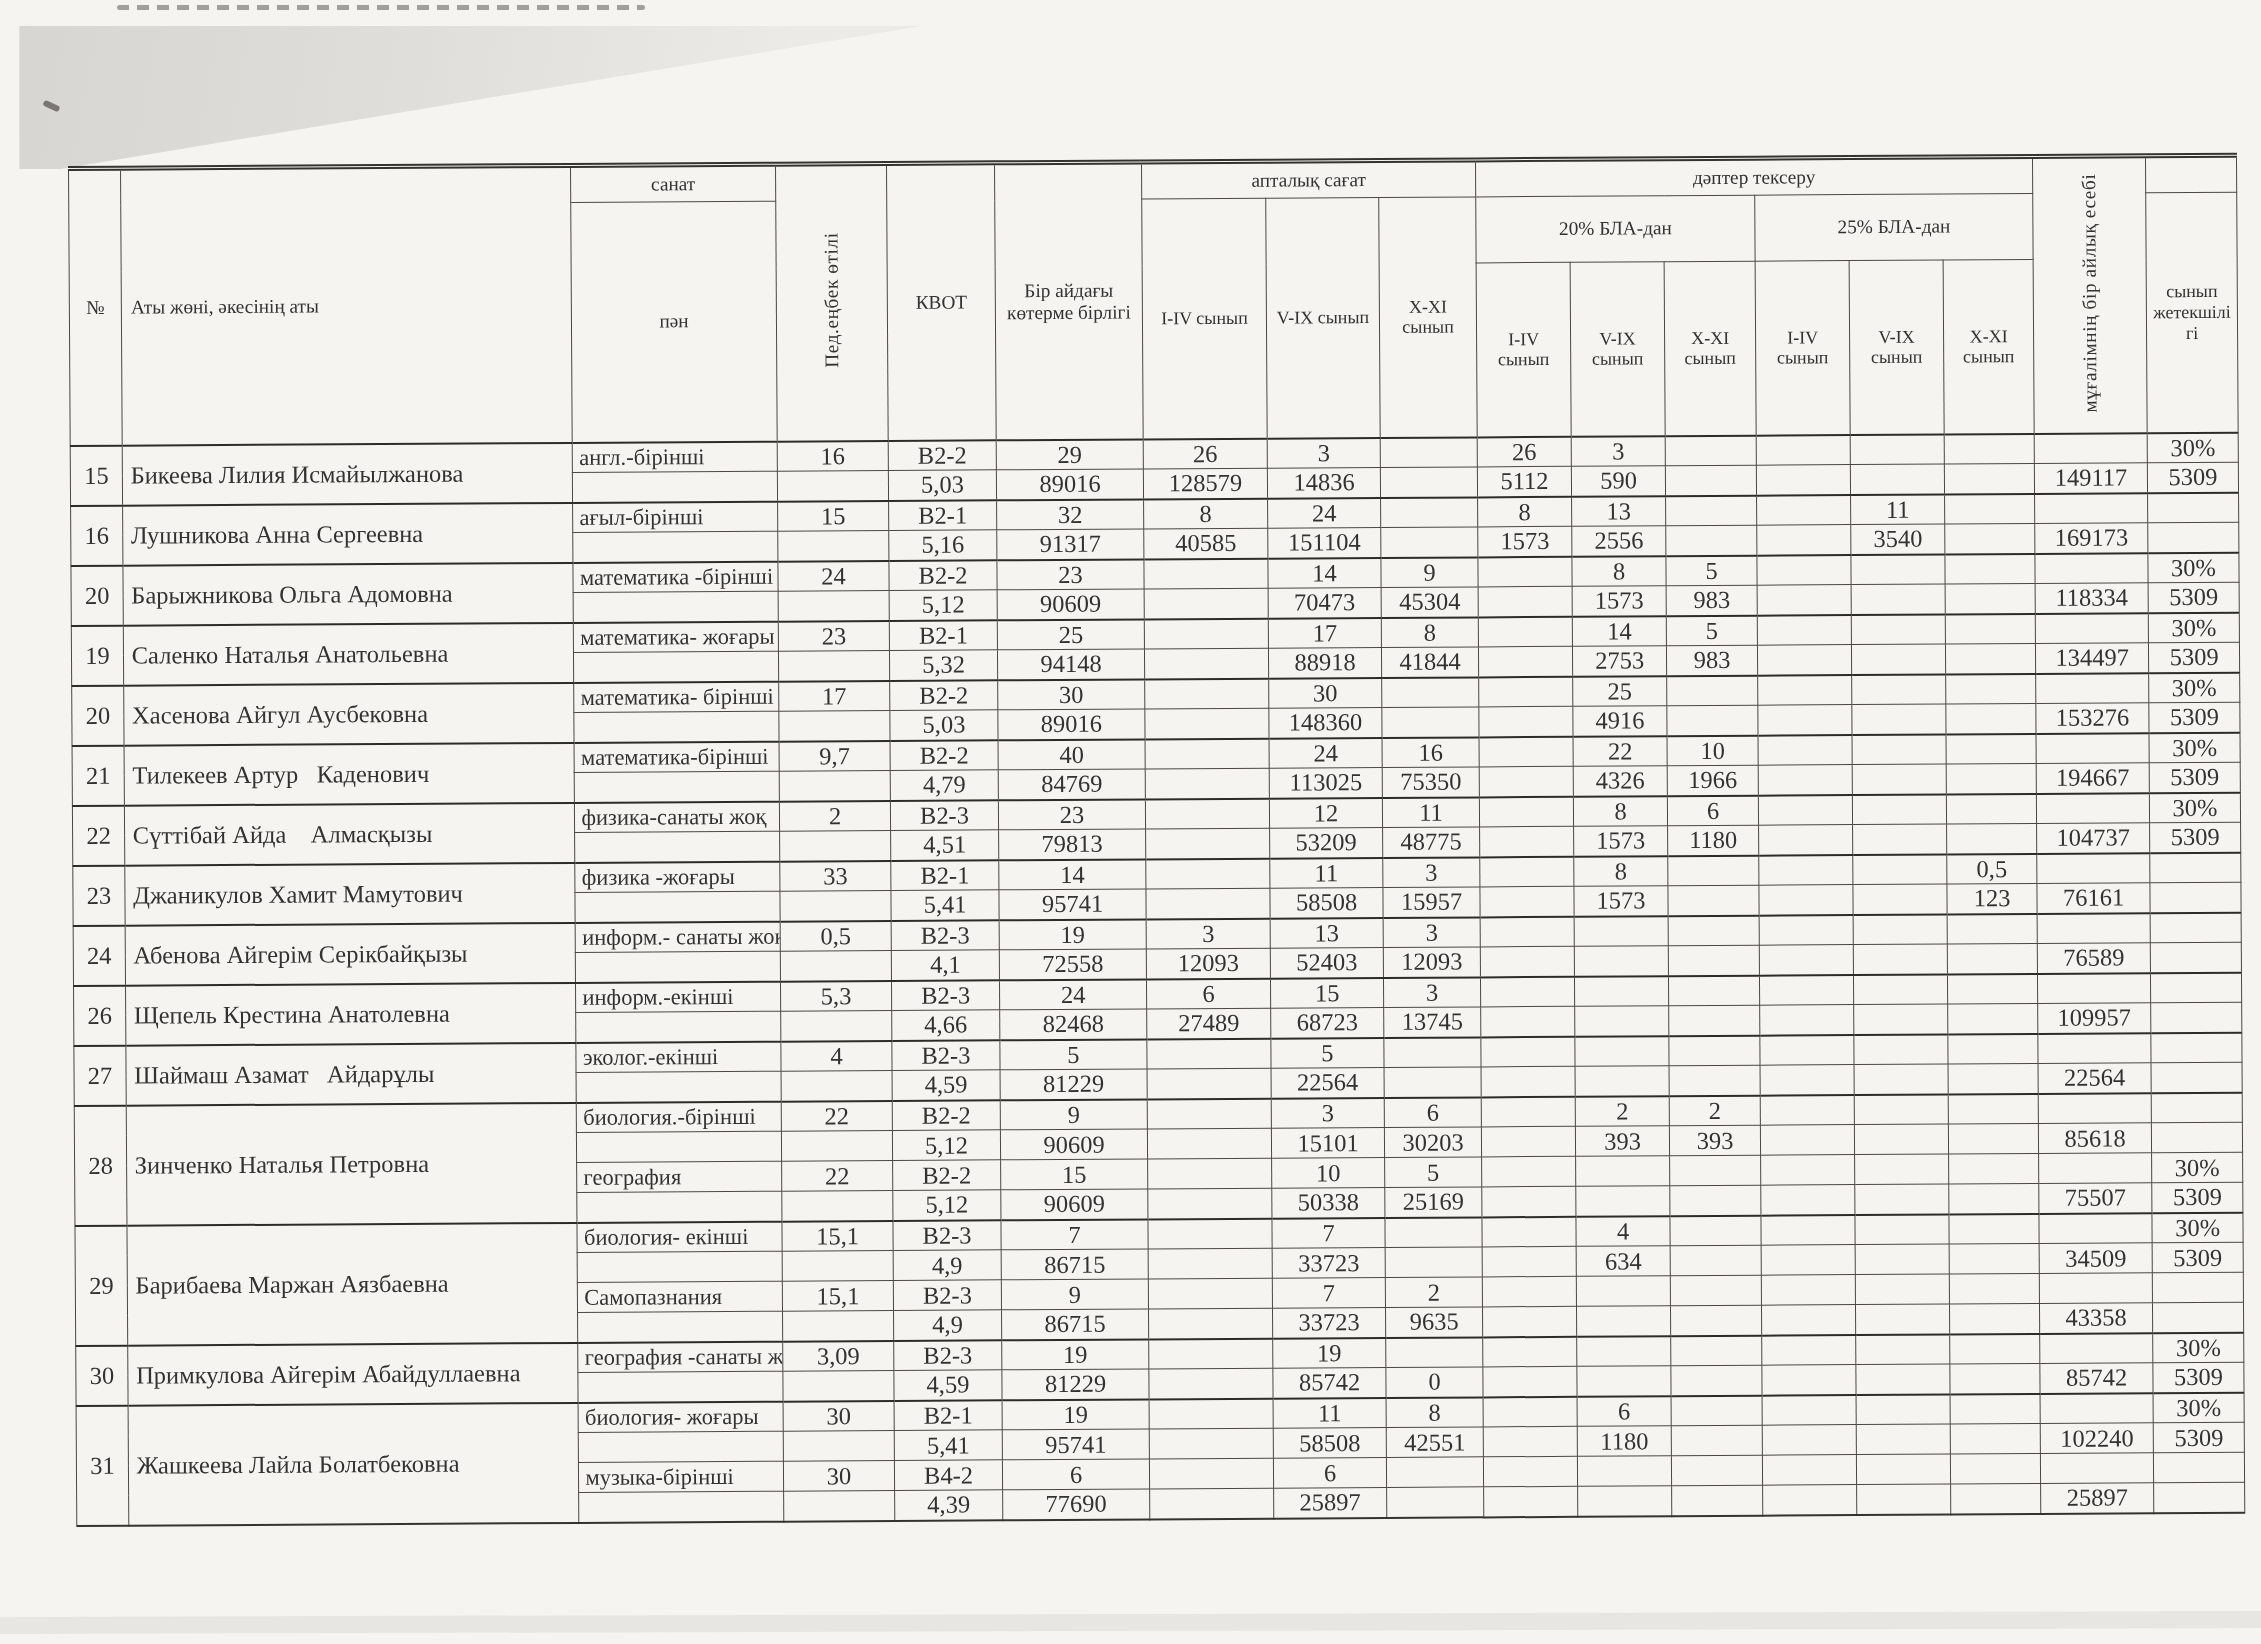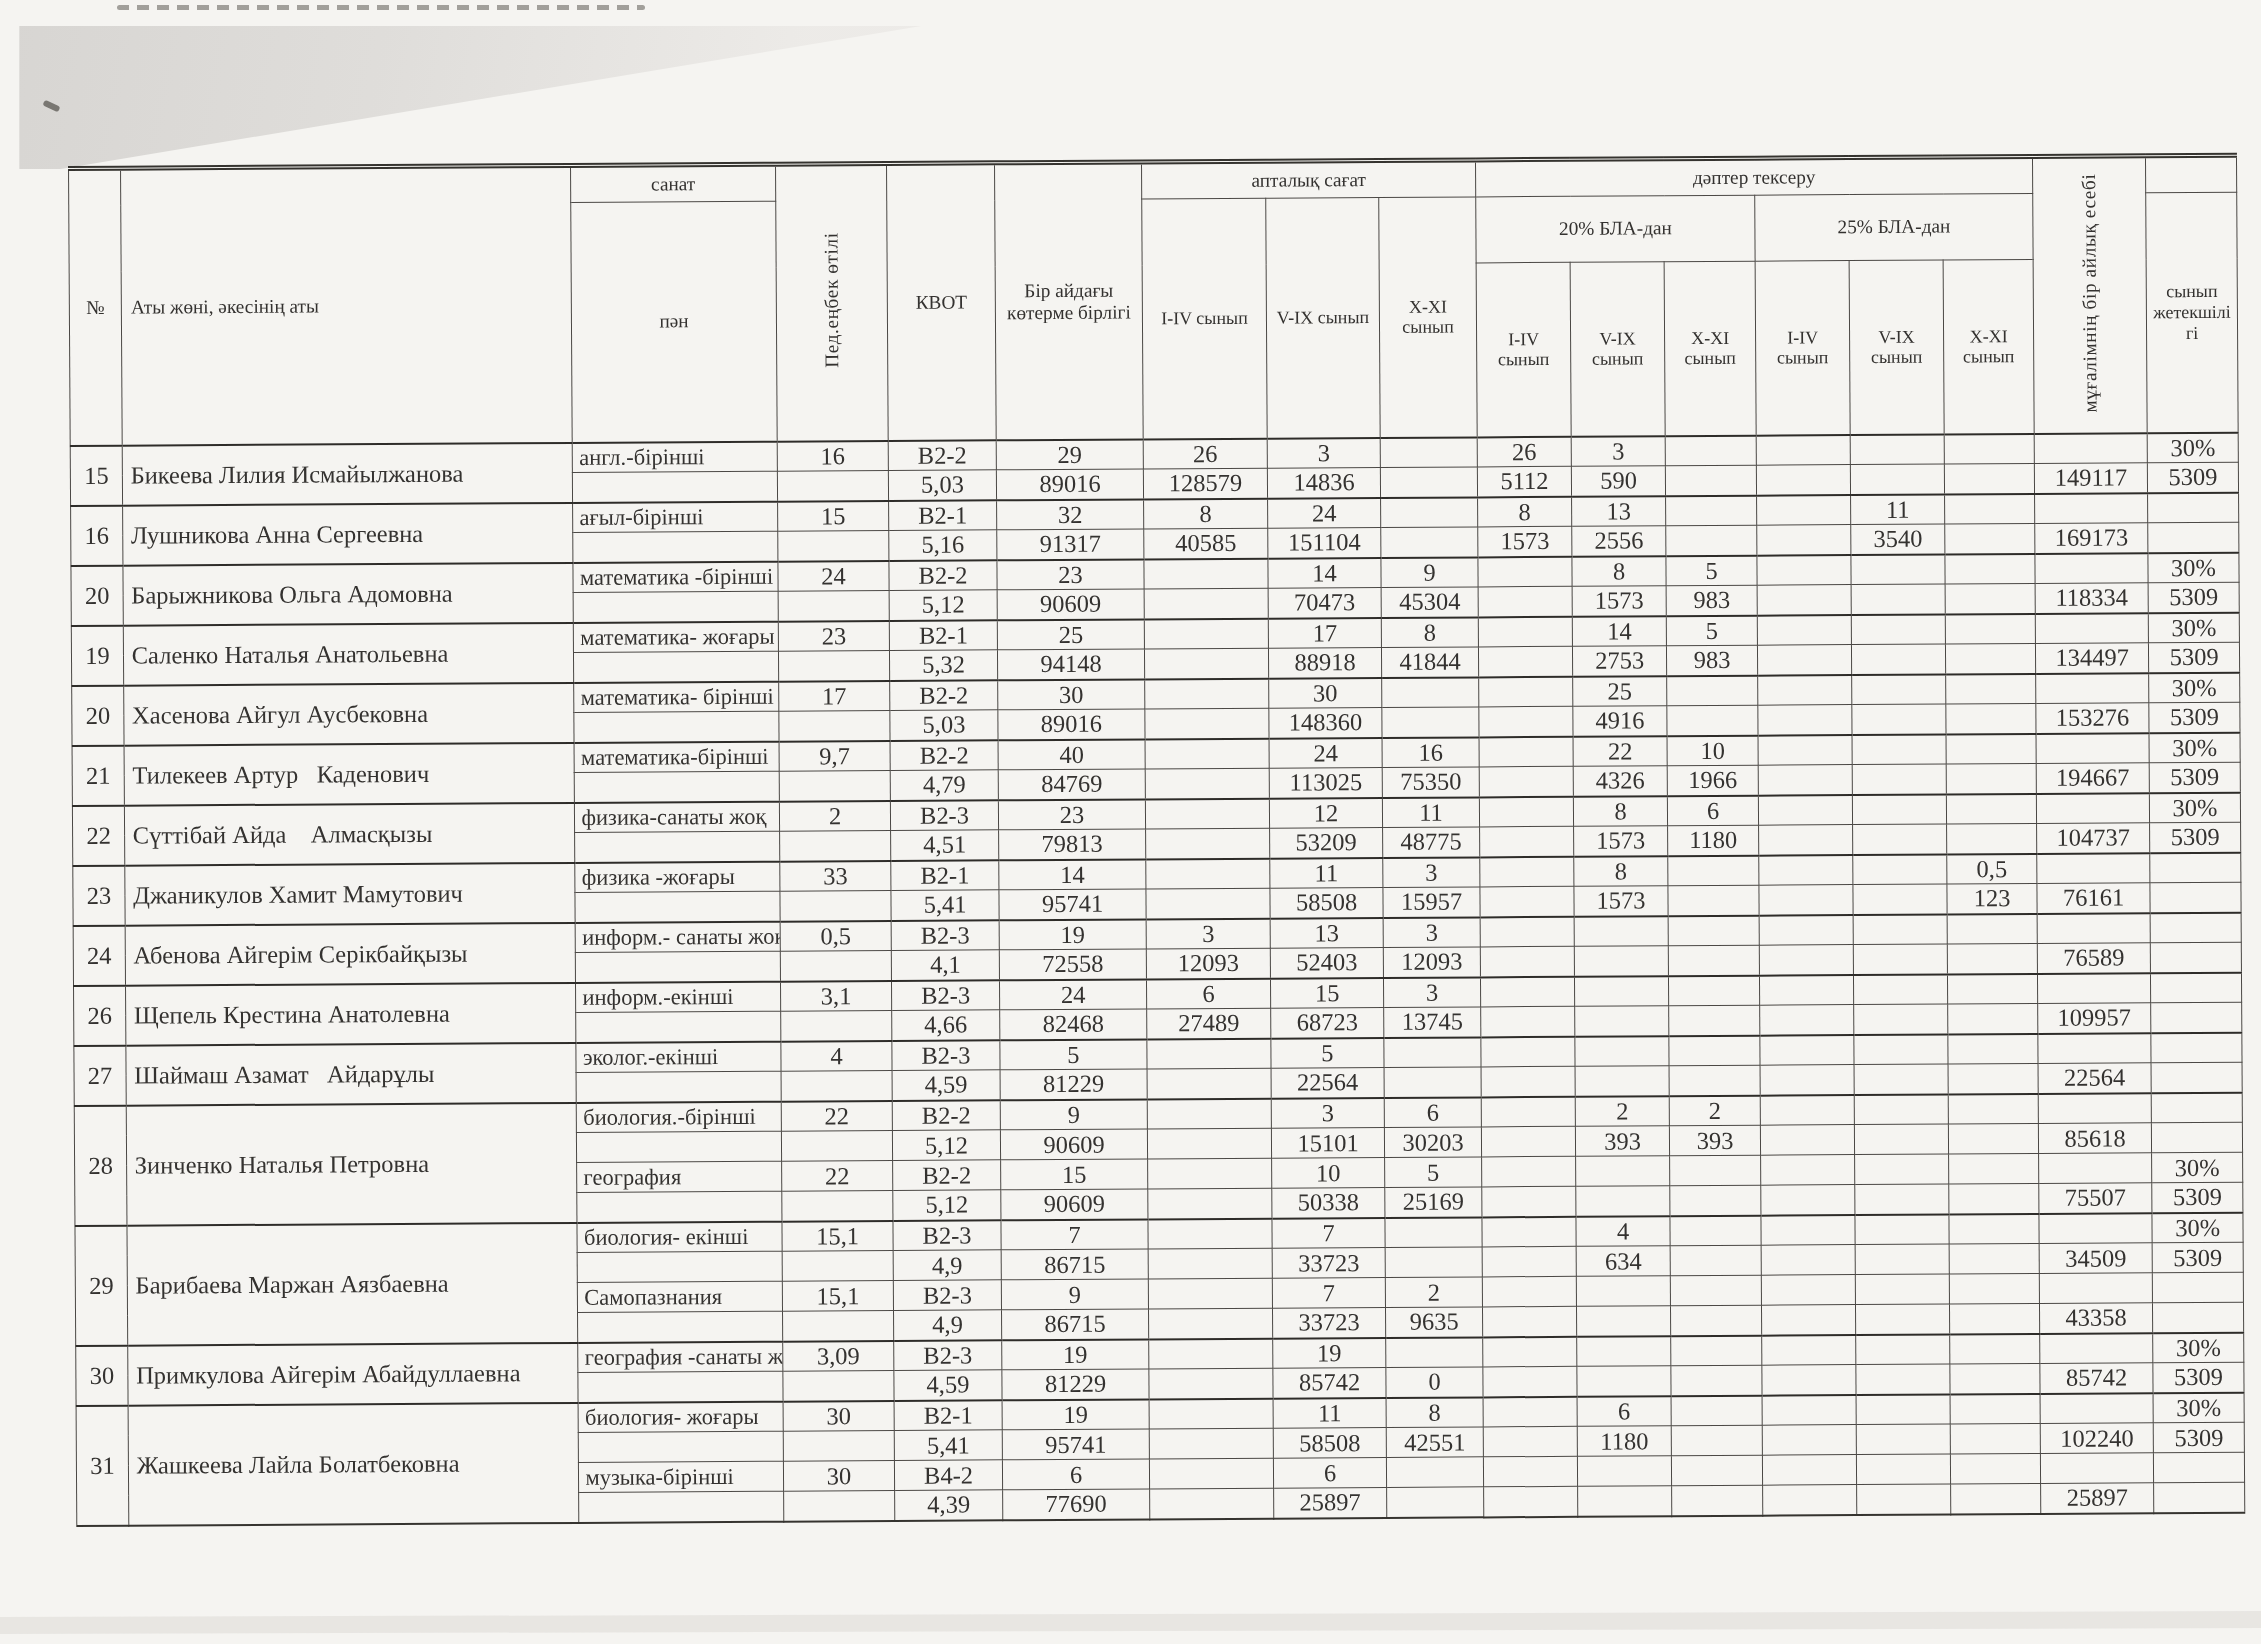--- a/index.html
+++ b/index.html
@@ -415,21 +415,21 @@
           <td></td>
           <td></td>
           <td></td>
           <td>76589</td>
           <td></td>
         </tr>
         <tr class="tfirst">
           <td rowspan="2" class="num">26</td>
           <td rowspan="2" class="name">Щепель Крестина Анатолевна</td>
           <td class="pan">информ.-екінші</td>
-          <td>3,1</td>
+          <td>5,3</td>
           <td>В2-3</td>
           <td>24</td>
           <td>6</td>
           <td>15</td>
           <td>3</td>
           <td></td>
           <td></td>
           <td></td>
           <td></td>
           <td></td>

